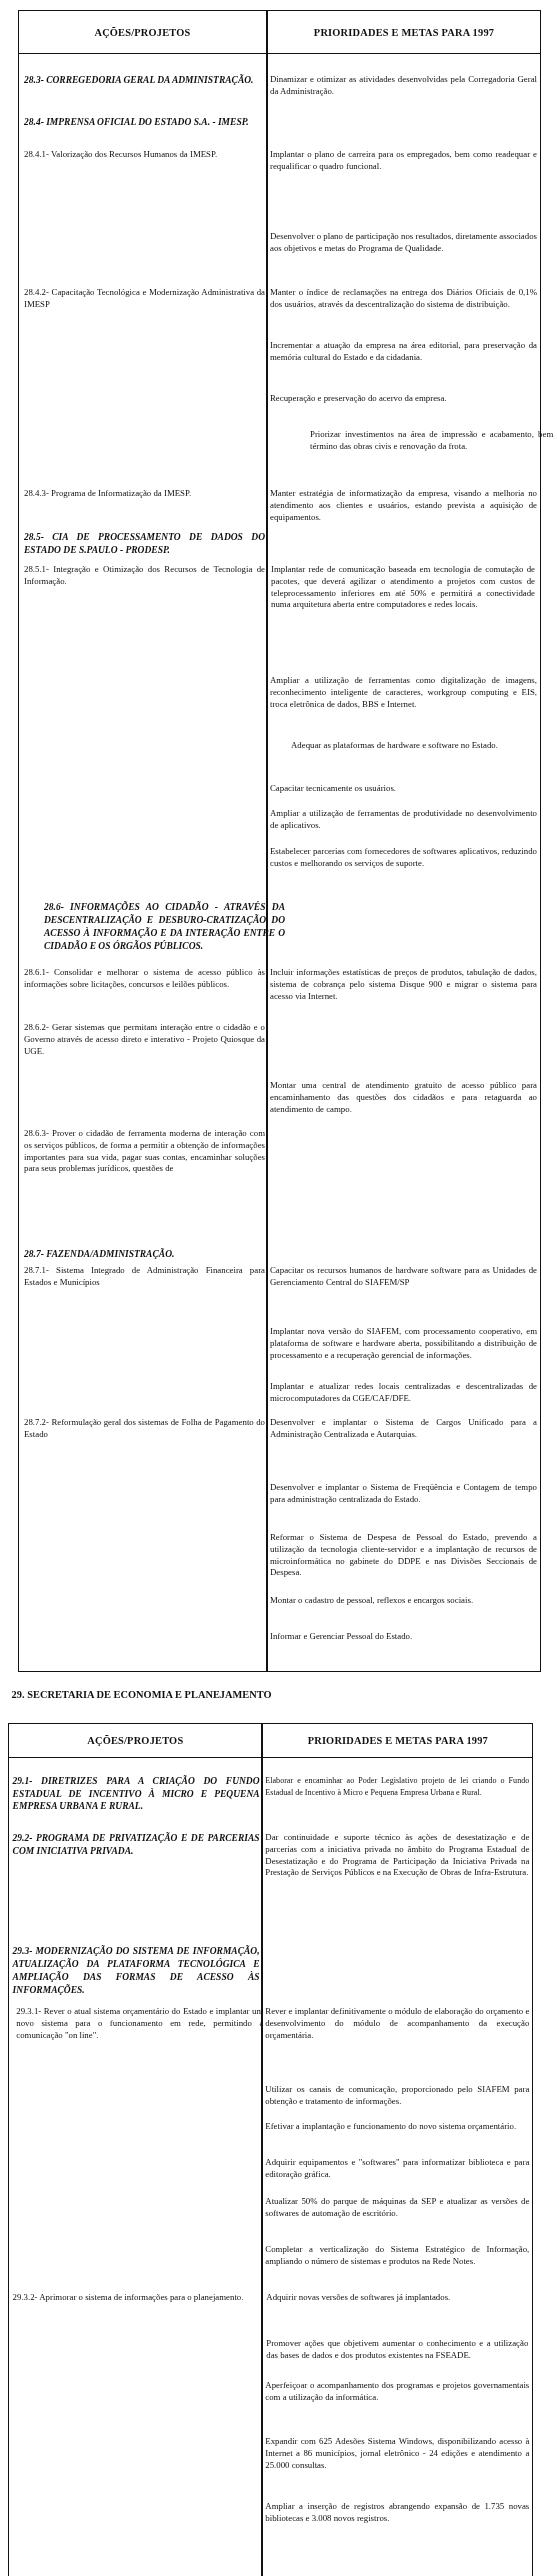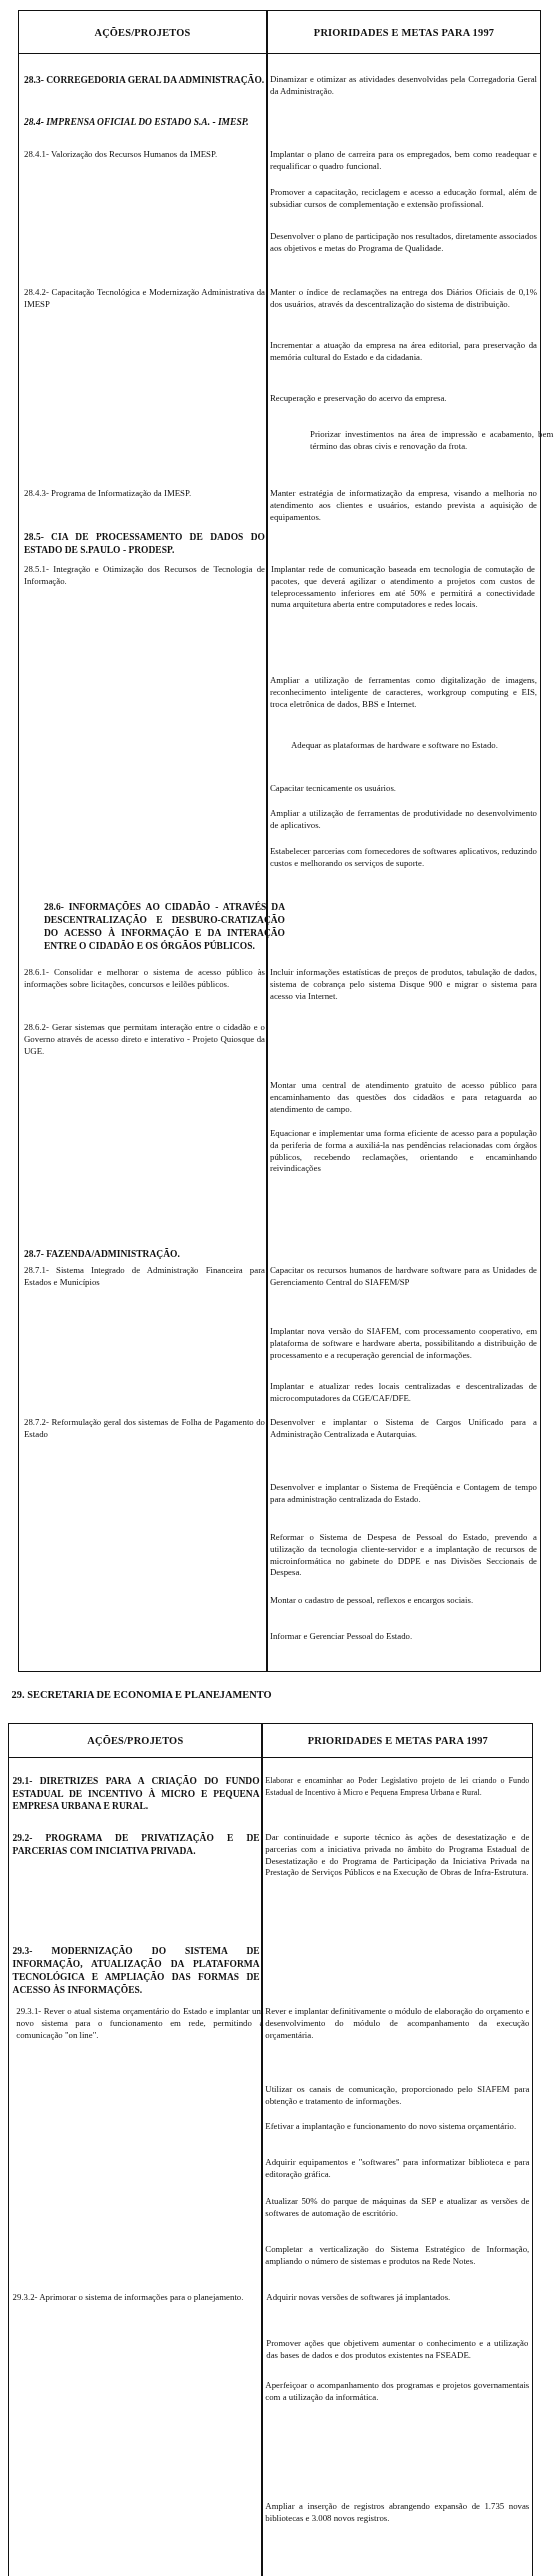--- a/index.html
+++ b/index.html
@@ -4,21 +4,21 @@
 <style>
   html, body { margin: 0; padding: 0; background: #ffffff; }
   body { width: 558px; height: 2576px; position: relative; overflow: hidden;
          font-family: "Liberation Serif", serif; color: #111; }
   .tbl { position: absolute; border: 1.7px solid #111; box-sizing: border-box; }
   .tbl .divider { position: absolute; top: 0; bottom: 0; width: 1.7px; background: #111; }
   .tbl .hdr { position: absolute; left: 0; right: 0; top: 0; border-bottom: 1.7px solid #111; }
   .hcell { position: absolute; top: 0; bottom: 0; display: flex; align-items: center; justify-content: center;
            font-family: "Liberation Serif", serif; font-weight: bold; font-size: 10.4px; letter-spacing: 0.2px; }
   .cell { position: absolute; font-size: 8.8px; line-height: 11.8px; text-align: justify; }
-  .cell.b { font-weight: bold; font-size: 9.5px; line-height: 12.5px; }
+  .cell.b { font-weight: bold; font-size: 9.5px; line-height: 12.5px; font-style: italic; }
   .cell.bi { font-weight: bold; font-style: italic; font-size: 9.5px; line-height: 12.5px; }
   .title { position: absolute; font-weight: bold; font-size: 10.4px; }
   .pad-l { left: 5px; width: 241px; }
 </style>
 </head>
 <body>
 
 <div class="tbl" style="left:18px; top:10px; width:523px; height:1662px;">
   <div class="divider" style="left:247px;"></div>
   <div class="hdr" style="height:42px;">
@@ -29,42 +29,41 @@
   <div class="cell b pad-l" style="top:63px;">28.3- CORREGEDORIA GERAL DA ADMINISTRAÇÃO.</div>
   <div class="cell bi pad-l" style="top:105px;">28.4- IMPRENSA OFICIAL DO ESTADO S.A. - IMESP.</div>
   <div class="cell pad-l" style="top:138px;">28.4.1- Valorização dos Recursos Humanos da IMESP.</div>
   <div class="cell pad-l" style="top:276px;">28.4.2- Capacitação Tecnológica e Modernização Administrativa da IMESP</div>
   <div class="cell pad-l" style="top:477px;">28.4.3- Programa de Informatização da IMESP.</div>
   <div class="cell b pad-l" style="top:520px;">28.5- CIA DE PROCESSAMENTO DE DADOS DO ESTADO DE S.PAULO - PRODESP.</div>
   <div class="cell pad-l" style="top:553px;">28.5.1- Integração e Otimização dos Recursos de Tecnologia de Informação.</div>
   <div class="cell b pad-l" style="top:890px; line-height:13px;margin-left:20px;">28.6- INFORMAÇÕES AO CIDADÃO - ATRAVÉS DA DESCENTRALIZAÇÃO E DESBURO-CRATIZAÇÃO DO ACESSO À INFORMAÇÃO E DA INTERAÇÃO ENTRE O CIDADÃO E OS ÓRGÃOS PÚBLICOS.</div>
   <div class="cell pad-l" style="top:956px;">28.6.1- Consolidar e melhorar o sistema de acesso público às informações sobre licitações, concursos e leilões públicos.</div>
   <div class="cell pad-l" style="top:1011px;">28.6.2- Gerar sistemas que permitam interação entre o cidadão e o Governo através de acesso direto e interativo - Projeto Quiosque da UGE.</div>
+  <div class="cell pad-l" style="top:1117px;">28.6.3- Prover o cidadão de ferramenta moderna de interação com os serviços públicos, de forma a permitir a obtenção de informações importantes para sua vida, pagar suas contas, encaminhar soluções para seus problemas jurídicos, questões de</div>
   <div class="cell b pad-l" style="top:1237px;">28.7- FAZENDA/ADMINISTRAÇÃO.</div>
   <div class="cell pad-l" style="top:1254px;">28.7.1- Sistema Integrado de Administração Financeira para Estados e Municípios</div>
   <div class="cell pad-l" style="top:1406px;">28.7.2- Reformulação geral dos sistemas de Folha de Pagamento do Estado</div>
 
   <div class="cell" style="left:251px; width:267px; top:63px;">Dinamizar e otimizar as atividades desenvolvidas pela Corregadoria Geral da Administração.</div>
   <div class="cell" style="left:251px; width:267px; top:138px;">Implantar o plano de carreira para os empregados, bem como readequar e requalificar o quadro funcional.</div>
-  <div class="cell" style="left:251px; width:267px; top:176px;">Promover a capacitação, reciclagem e acesso a educação formal, além de subsidiar cursos de complementação e extensão profissional.</div>
   <div class="cell" style="left:251px; width:267px; top:220px;">Desenvolver o plano de participação nos resultados, diretamente associados aos objetivos e metas do Programa de Qualidade.</div>
   <div class="cell" style="left:251px; width:267px; top:276px;">Manter o índice de reclamações na entrega dos Diários Oficiais de 0,1% dos usuários, através da descentralização do sistema de distribuição.</div>
   <div class="cell" style="left:251px; width:267px; top:329px;">Incrementar a atuação da empresa na área editorial, para preservação da memória cultural do Estado e da cidadania.</div>
   <div class="cell" style="left:251px; width:267px; top:382px;">Recuperação e preservação do acervo da empresa.</div>
   <div class="cell" style="left:251px; width:267px; top:418px;margin-left:40px;">Priorizar investimentos na área de impressão e acabamento, bem como término das obras civis e renovação da frota.</div>
   <div class="cell" style="left:251px; width:267px; top:477px;">Manter estratégia de informatização da empresa, visando a melhoria no atendimento aos clientes e usuários, estando prevista a aquisição de equipamentos.</div>
   <div class="cell" style="left:252px; width:264px; top:553px;">Implantar rede de comunicação baseada em tecnologia de comutação de pacotes, que deverá agilizar o atendimento a projetos com custos de teleprocessamento inferiores em até 50% e permitirá a conectividade numa arquitetura aberta entre computadores e redes locais.</div>
   <div class="cell" style="left:251px; width:267px; top:664px;">Ampliar a utilização de ferramentas como digitalização de imagens, reconhecimento inteligente de caracteres, workgroup computing e EIS, troca eletrônica de dados, BBS e Internet.</div>
   <div class="cell" style="left:251px; width:267px; top:729px;margin-left:21px;">Adequar as plataformas de hardware e software no Estado.</div>
   <div class="cell" style="left:251px; width:267px; top:772px;">Capacitar tecnicamente os usuários.</div>
   <div class="cell" style="left:251px; width:267px; top:797px;">Ampliar a utilização de ferramentas de produtividade no desenvolvimento de aplicativos.</div>
   <div class="cell" style="left:251px; width:267px; top:835px;">Estabelecer parcerias com fornecedores de softwares aplicativos, reduzindo custos e melhorando os serviços de suporte.</div>
   <div class="cell" style="left:251px; width:267px; top:956px;">Incluir informações estatísticas de preços de produtos, tabulação de dados, sistema de cobrança pelo sistema Disque 900 e migrar o sistema para acesso via Internet.</div>
   <div class="cell" style="left:251px; width:267px; top:1069px;">Montar uma central de atendimento gratuito de acesso público para encaminhamento das questões dos cidadãos e para retaguarda ao atendimento de campo.</div>
-  <div class="cell" style="left:251px; width:267px; top:1117px;">Equacionar e implementar uma forma eficiente de acesso para a população da periferia de forma a auxiliá-la nas pendências relacionadas com órgãos públicos, recebendo reclamações, orientando e encaminhando reivindicações</div>
   <div class="cell" style="left:251px; width:267px; top:1254px;">Capacitar os recursos humanos de hardware software para as Unidades de Gerenciamento Central do SIAFEM/SP</div>
   <div class="cell" style="left:251px; width:267px; top:1315px;">Implantar nova versão do SIAFEM, com processamento cooperativo, em plataforma de software e hardware aberta, possibilitando a distribuição de processamento e a recuperação gerencial de informações.</div>
   <div class="cell" style="left:251px; width:267px; top:1370px;">Implantar e atualizar redes locais centralizadas e descentralizadas de microcomputadores da CGE/CAF/DFE.</div>
   <div class="cell" style="left:251px; width:267px; top:1406px;">Desenvolver e implantar o Sistema de Cargos Unificado para a Administração Centralizada e Autarquias.</div>
   <div class="cell" style="left:251px; width:267px; top:1471px;">Desenvolver e implantar o Sistema de Freqüência e Contagem de tempo para administração centralizada do Estado.</div>
   <div class="cell" style="left:251px; width:267px; top:1521px;">Reformar o Sistema de Despesa de Pessoal do Estado, prevendo a utilização da tecnologia cliente-servidor e a implantação de recursos de microinformática no gabinete do DDPE e nas Divisões Seccionais de Despesa.</div>
   <div class="cell" style="left:251px; width:267px; top:1584px;">Montar o cadastro de pessoal, reflexos e encargos sociais.</div>
   <div class="cell" style="left:251px; width:267px; top:1620px;">Informar e Gerenciar Pessoal do Estado.</div>
 </div>
 
@@ -87,15 +86,16 @@
   <div class="cell" style="left:256px; width:264px; top:282px;">Rever e implantar definitivamente o módulo de elaboração do orçamento e desenvolvimento do módulo de acompanhamento da execução orçamentária.</div>
   <div class="cell" style="left:256px; width:264px; top:108px;">Dar continuidade e suporte técnico às ações de desestatização e de parcerias com a iniciativa privada no âmbito do Programa Estadual de Desestatização e do Programa de Participação da Iniciativa Privada na Prestação de Serviços Públicos e na Execução de Obras de Infra-Estrutura.</div>
   <div class="cell" style="left:256px; width:264px; top:360px;">Utilizar os canais de comunicação, proporcionado pelo SIAFEM para obtenção e tratamento de informações.</div>
   <div class="cell" style="left:256px; width:264px; top:397px;">Efetivar a implantação e funcionamento do novo sistema orçamentário.</div>
   <div class="cell" style="left:256px; width:264px; top:433px;">Adquirir equipamentos e "softwares" para informatizar biblioteca e para editoração gráfica.</div>
   <div class="cell" style="left:256px; width:264px; top:472px;">Atualizar 50% do parque de máquinas da SEP e atualizar as versões de softwares de automação de escritório.</div>
   <div class="cell" style="left:256px; width:264px; top:520px;">Completar a verticalização do Sistema Estratégico de Informação, ampliando o número de sistemas e produtos na Rede Notes.</div>
   <div class="cell" style="left:257px; width:262px; top:568px;">Adquirir novas versões de softwares já implantados.</div>
   <div class="cell" style="left:257px; width:262px; top:614px;">Promover ações que objetivem aumentar o conhecimento e a utilização das bases de dados e dos produtos existentes na FSEADE.</div>
   <div class="cell" style="left:256px; width:264px; top:656px;">Aperfeiçoar o acompanhamento dos programas e projetos governamentais com a utilização da informática.</div>
+  <div class="cell" style="left:256px; width:264px; top:712px;">Expandir com 625 Adesões Sistema Windows, disponibilizando acesso à Internet a 86 municípios, jornal eletrônico - 24 edições e atendimento a 25.000 consultas.</div>
   <div class="cell" style="left:256px; width:264px; top:777px;">Ampliar a inserção de registros abrangendo expansão de 1.735 novas bibliotecas e 3.008 novos registros.</div>
 </div>
 
 
 </body></html>

